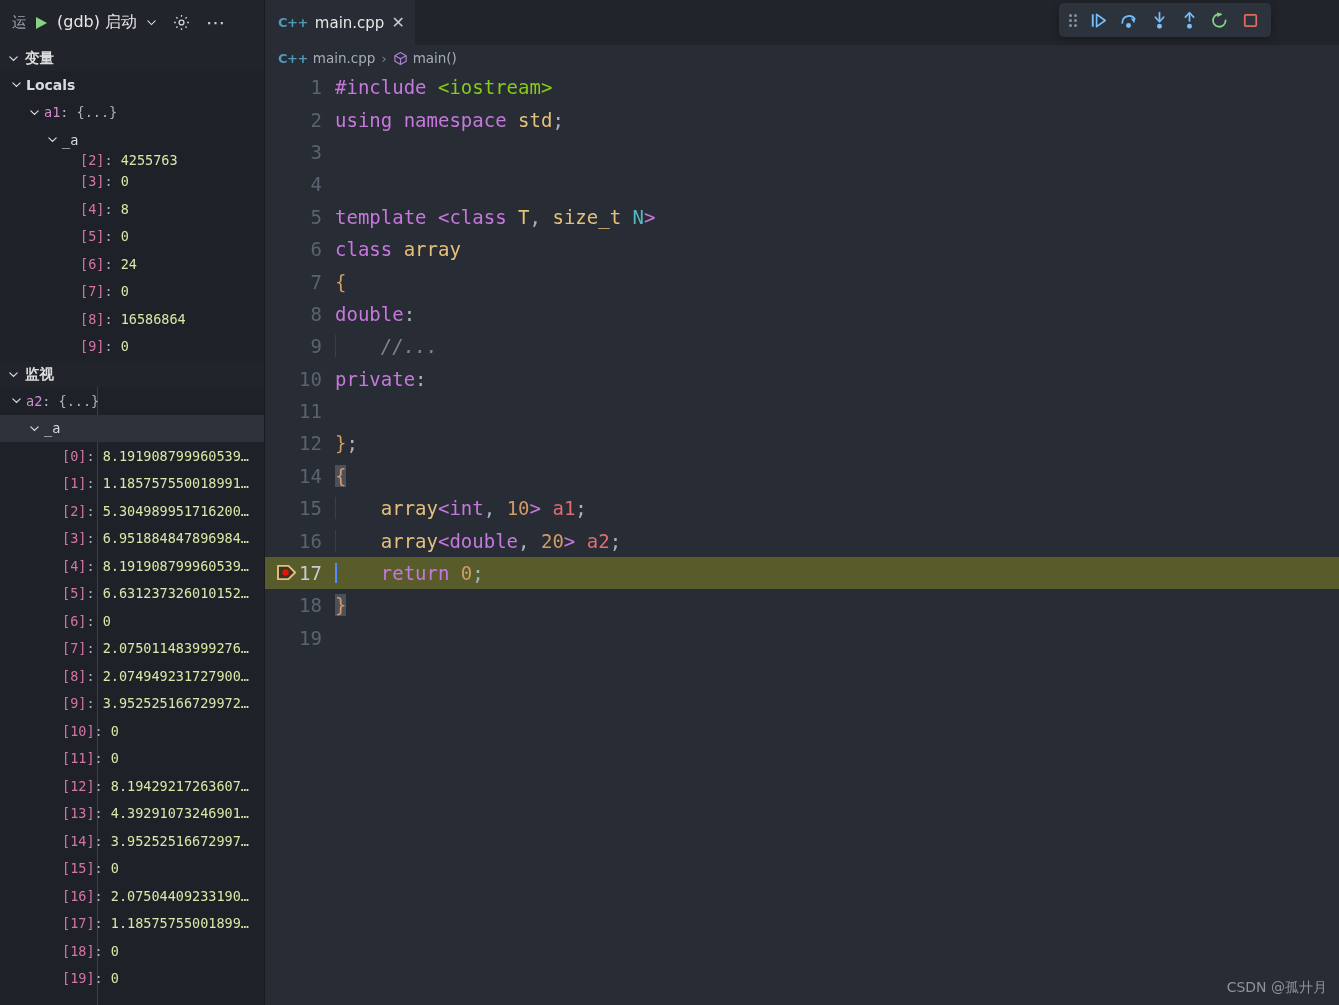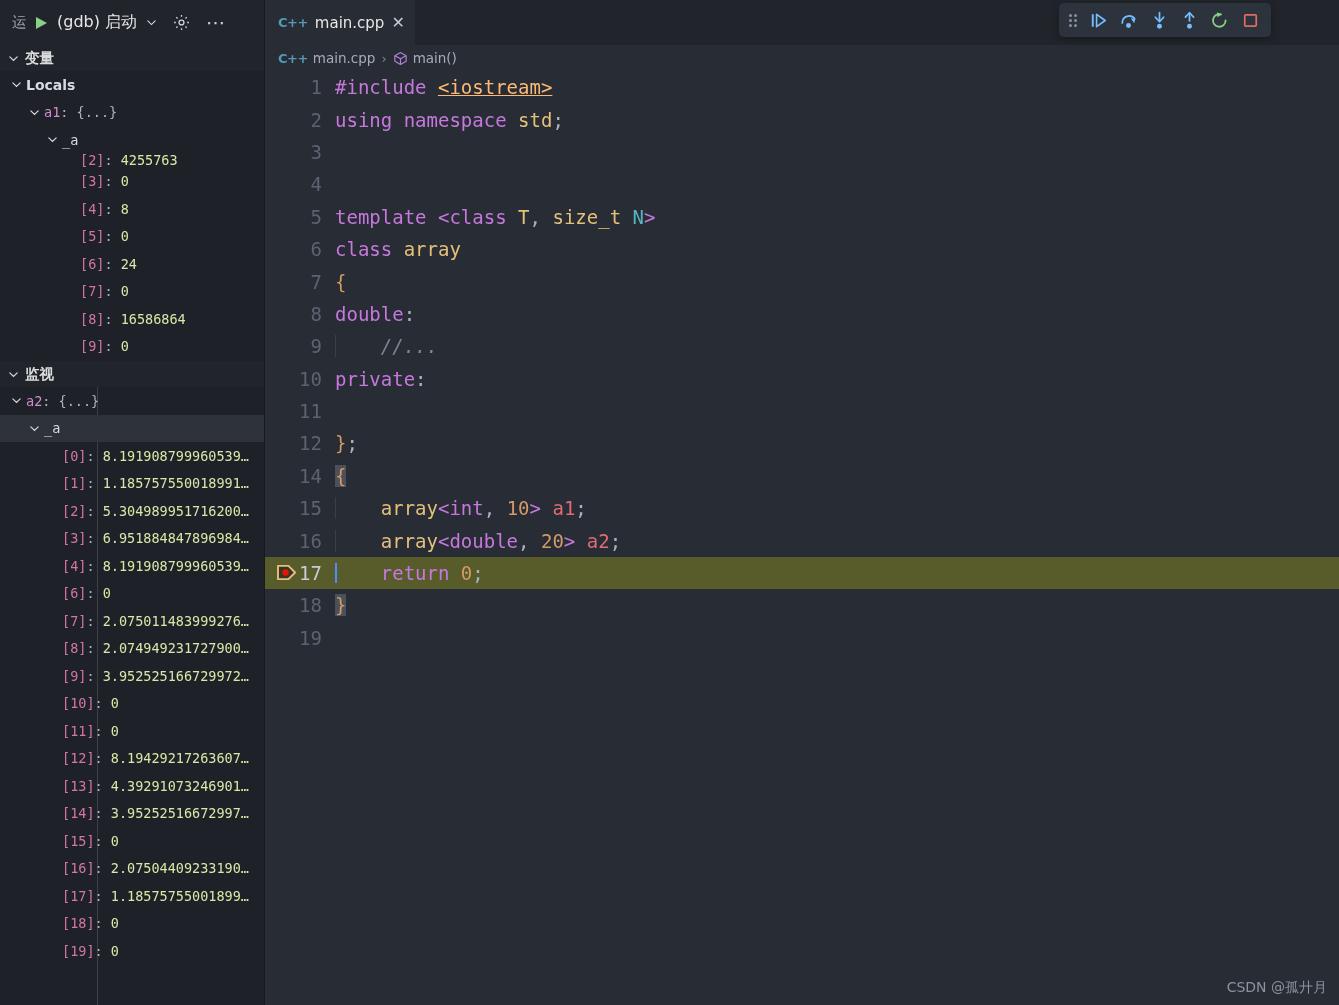--- a/index.html
+++ b/index.html
@@ -191,21 +191,21 @@
     width: 2px; background: #528bff;
   }
   .iguide {
     position: absolute; top: 0; bottom: 0; width: 1px;
     background: #3b4048;
   }
   .brk-hl { background: #4b505b; }
 
   
   .t-key    { color: #c678dd; }
-  .t-str    { color: #fdba74; text-decoration: underline; }
+  .t-str    { color: #84cc16; }
   .t-type   { color: #e5c07b; }
   .t-fn     { color: #61afef; }
   .t-num    { color: #d19a66; }
   .t-punc   { color: #abb2bf; }
   .t-var    { color: #e06c75; }
   .t-cmt    { color: #7f848e; font-style: italic; }
   .t-brace  { color: #d19a66; }
   .t-ang    { color: #c678dd; }
   .t-plain  { color: #abb2bf; }
   .t-tparam { color: #56b6c2; }
@@ -368,20 +368,25 @@
           </div>
           <div class="tree-row">
             <div style="width: 44px; flex: 0 0 44px;"></div>
             <span class="tw"></span>
             <span><span class="idx">[3]</span><span class="vsep">: </span><span class="vval-num">6.951884847896984…</span></span>
           </div>
           <div class="tree-row">
             <div style="width: 44px; flex: 0 0 44px;"></div>
             <span class="tw"></span>
             <span><span class="idx">[4]</span><span class="vsep">: </span><span class="vval-num">8.191908799960539…</span></span>
+          </div>
+          <div class="tree-row">
+            <div style="width: 44px; flex: 0 0 44px;"></div>
+            <span class="tw"></span>
+            <span><span class="idx">[5]</span><span class="vsep">: </span><span class="vval-num">6.631237326010152…</span></span>
           </div>
           <div class="tree-row">
             <div style="width: 44px; flex: 0 0 44px;"></div>
             <span class="tw"></span>
             <span><span class="idx">[6]</span><span class="vsep">: </span><span class="vval-num">0</span></span>
           </div>
           <div class="tree-row">
             <div style="width: 44px; flex: 0 0 44px;"></div>
             <span class="tw"></span>
             <span><span class="idx">[7]</span><span class="vsep">: </span><span class="vval-num">2.075011483999276…</span></span>

